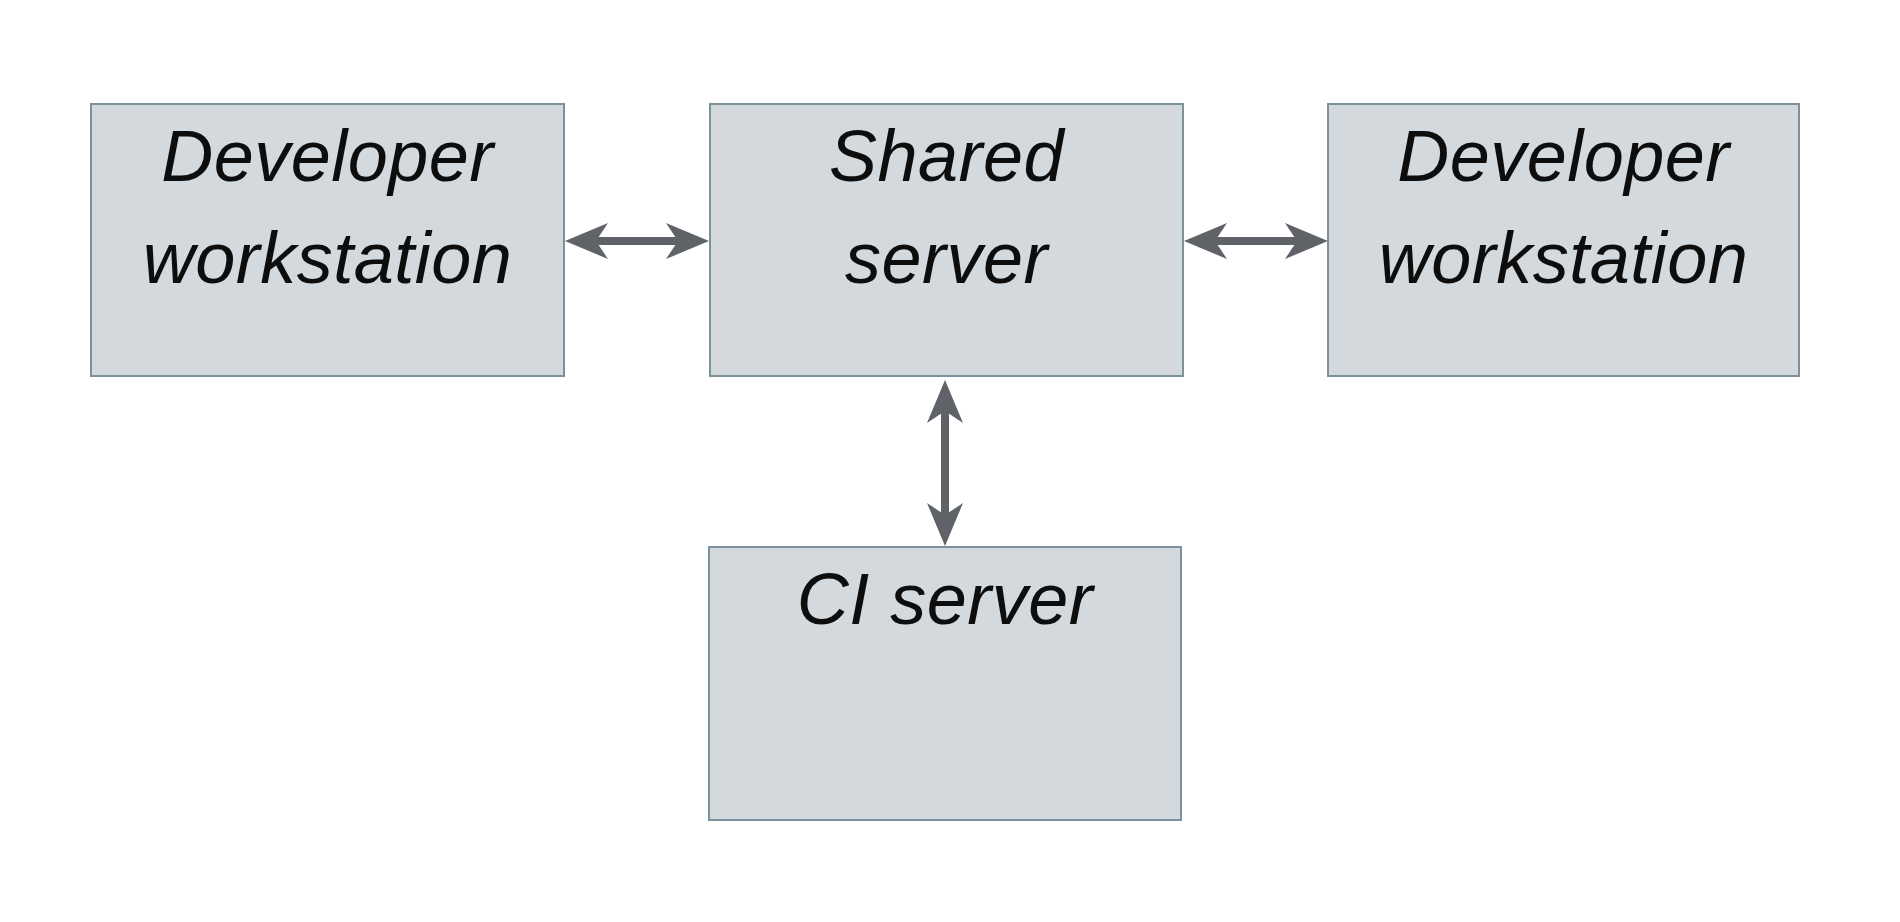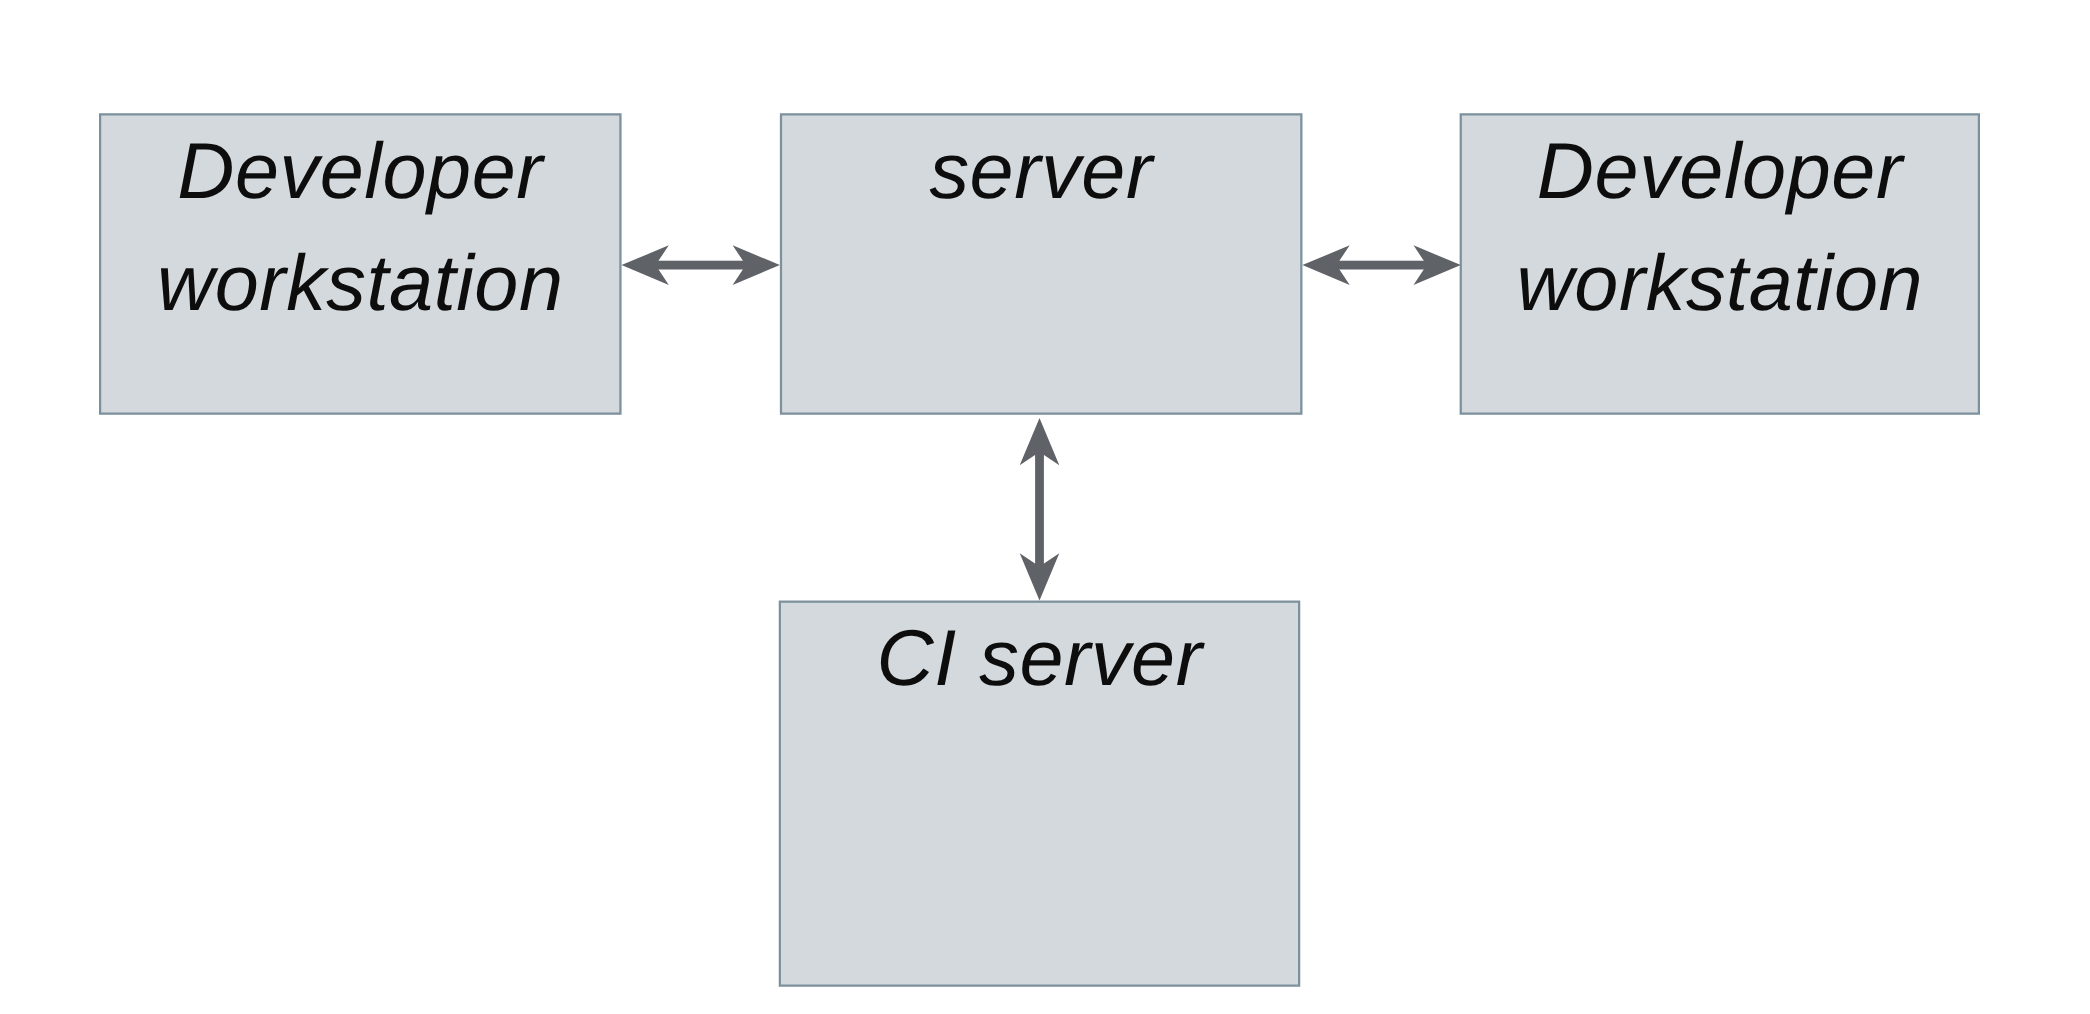--- a/index.html
+++ b/index.html
@@ -30,21 +30,21 @@
     color: var(--text);
     font-size: 72px;
     line-height: 1.42;
     letter-spacing: 0.5px;
     font-style: italic;
   }
   .node .line { display: block; }
   .node-left   { left: 90px;   top: 103px; width: 475px; height: 274px; }
   .node-center { left: 709px;  top: 103px; width: 475px; height: 274px; }
   .node-right  { left: 1327px; top: 103px; width: 473px; height: 274px; }
-  .node-bottom { left: 708px;  top: 546px; width: 474px; height: 351px; }
+  .node-bottom { left: 708px;  top: 546px; width: 474px; height: 275px; }
   .arrow {
     position: absolute;
     color: var(--arrow);
   }
   .arrow-left-center  { left: 564px;  top: 221px; }
   .arrow-center-right { left: 1183px; top: 221px; }
   .arrow-center-bottom{ left: 925px;  top: 379px; }
 </style>
 </head>
 <body>
@@ -53,20 +53,21 @@
 
   <div class="node node-left">
     <div>
       <span class="line">Developer</span>
       <span class="line">workstation</span>
     </div>
   </div>
 
   <div class="node node-center">
     <div>
+      <span class="line">Shared</span>
       <span class="line">server</span>
     </div>
   </div>
 
   <div class="node node-right">
     <div>
       <span class="line">Developer</span>
       <span class="line">workstation</span>
     </div>
   </div>

